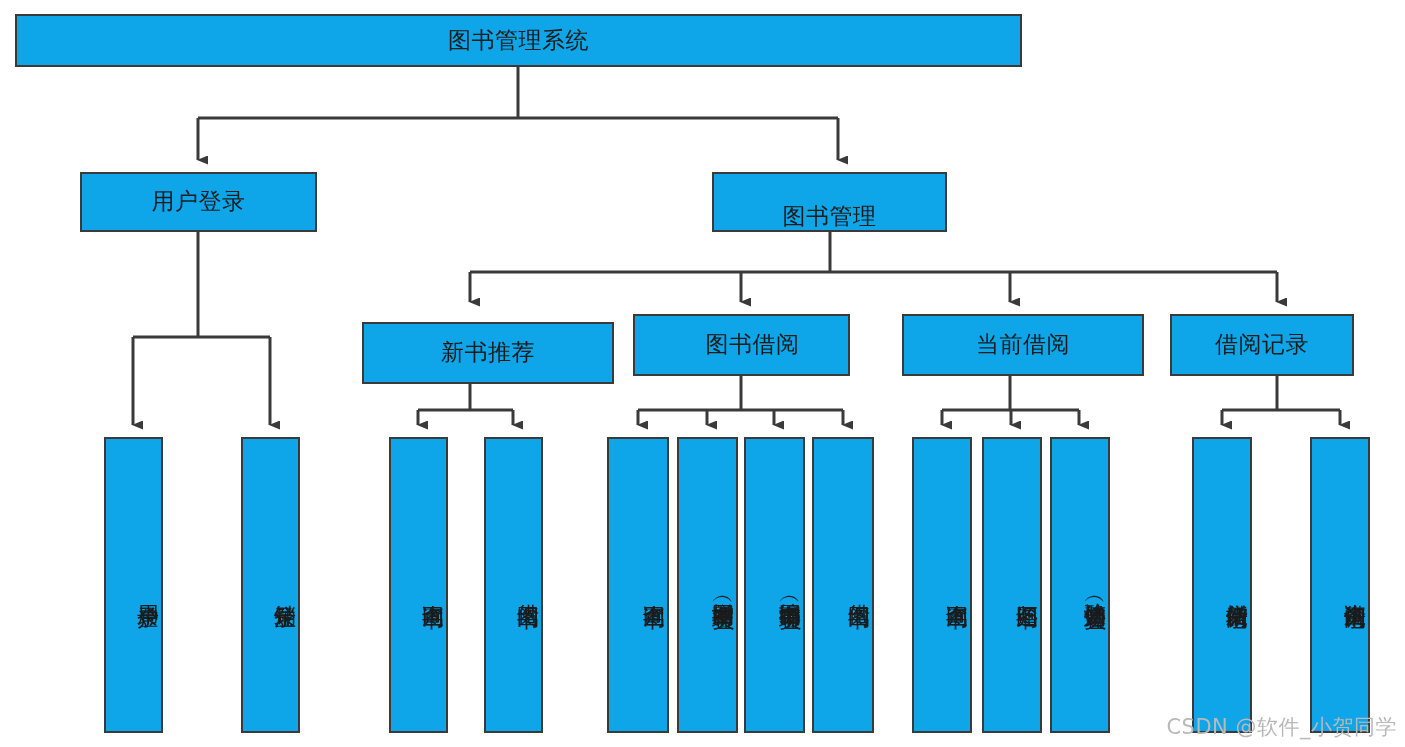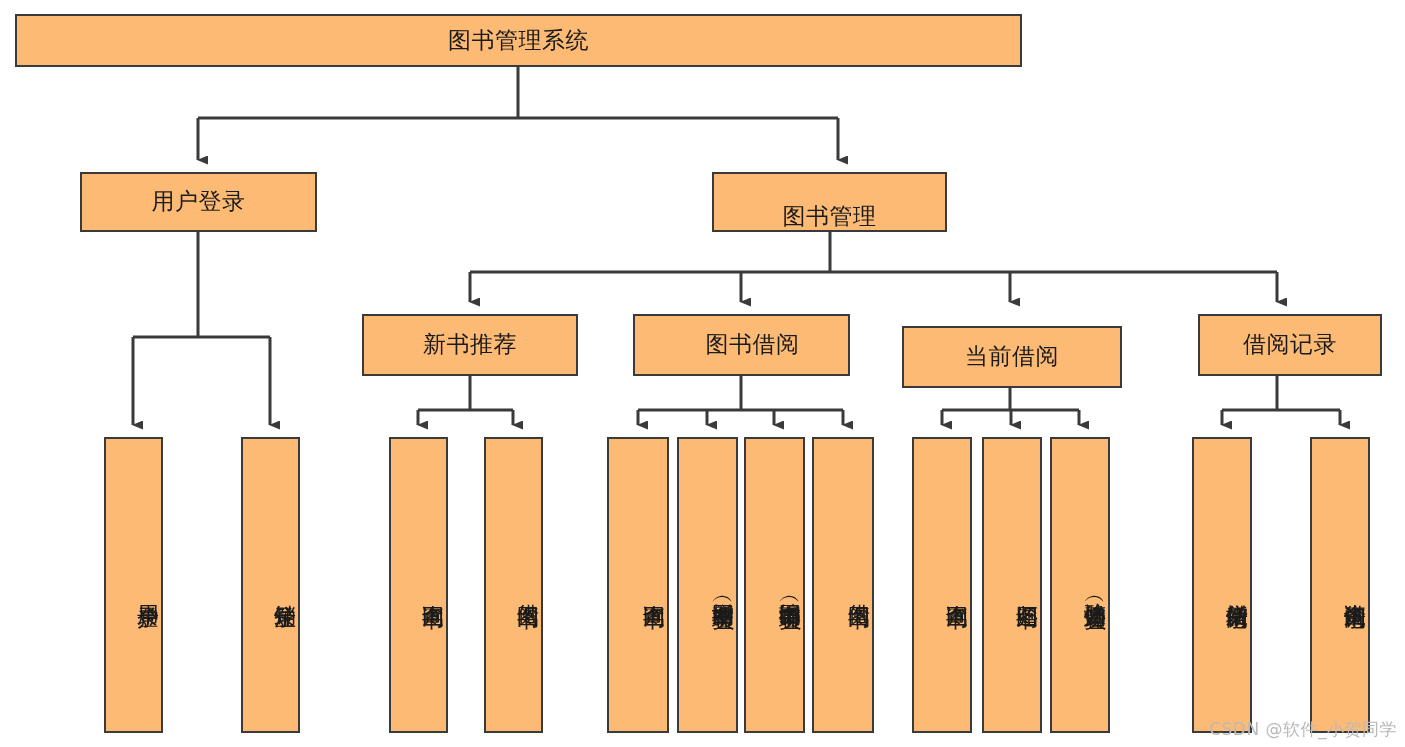--- a/index.html
+++ b/index.html
@@ -23,21 +23,21 @@
     left: 0;
     top: 0;
     width: 1405px;
     height: 747px;
     pointer-events: none;
   }
   .node {
     position: absolute;
     box-sizing: border-box;
     border: 2px solid #3a3a3a;
-    background: #fdba74;
+    background: #0ea5e9;
     display: flex;
     align-items: center;
     justify-content: center;
     color: #1b1b1b;
     line-height: 1.18;
   }
   .node.horizontal {
     font-size: 23px;
     letter-spacing: 0.5px;
   }
@@ -55,21 +55,21 @@
     text-orientation: upright;
     white-space: normal;
   }
   .node .label {
     display: block;
   }
   #watermark {
     position: absolute;
     right: 8px;
     bottom: 6px;
-    font-size: 17px;
+    font-size: 21px;
     color: #b9b9b9;
     letter-spacing: 0.5px;
     white-space: nowrap;
     font-family: "DejaVu Sans", "Liberation Sans", sans-serif;
   }
 </style>
 </head>
 <body>
 
 <div id="diagram-root">
@@ -129,33 +129,33 @@
   </div>
 
   <div class="node horizontal" style="left:80px; top:172px; width:237px; height:60px;">
     <span class="label">用户登录</span>
   </div>
 
   <div class="node horizontal" style="left:712px; top:172px; width:235px; height:60px;align-items:flex-end;">
     <span class="label">图书管理</span>
   </div>
 
-  <div class="node horizontal" style="left:362px; top:314px; width:216px; height:62px;">
+  <div class="node horizontal" style="left:362px; top:322px; width:252px; height:62px;">
     <span class="label">新书推荐</span>
   </div>
 
   <div class="node horizontal" style="left:633px; top:314px; width:217px; height:62px;padding-left:22px;">
     <span class="label">图书借阅</span>
   </div>
 
-  <div class="node horizontal" style="left:902px; top:314px; width:220px; height:62px;margin-top:12px;">
+  <div class="node horizontal" style="left:902px; top:314px; width:242px; height:62px;">
     <span class="label">当前借阅</span>
   </div>
 
-  <div class="node horizontal" style="left:1170px; top:314px; width:184px; height:62px;margin-left:28px;">
+  <div class="node horizontal" style="left:1170px; top:314px; width:184px; height:62px;">
     <span class="label">借阅记录</span>
   </div>
 
   <div class="node vertical" style="left:104px; top:437px; width:59px; height:296px;">
     <span class="label">用户登录</span>
   </div>
 
   <div class="node vertical" style="left:241px; top:437px; width:59px; height:296px;">
     <span class="label">注销登录</span>
   </div>

